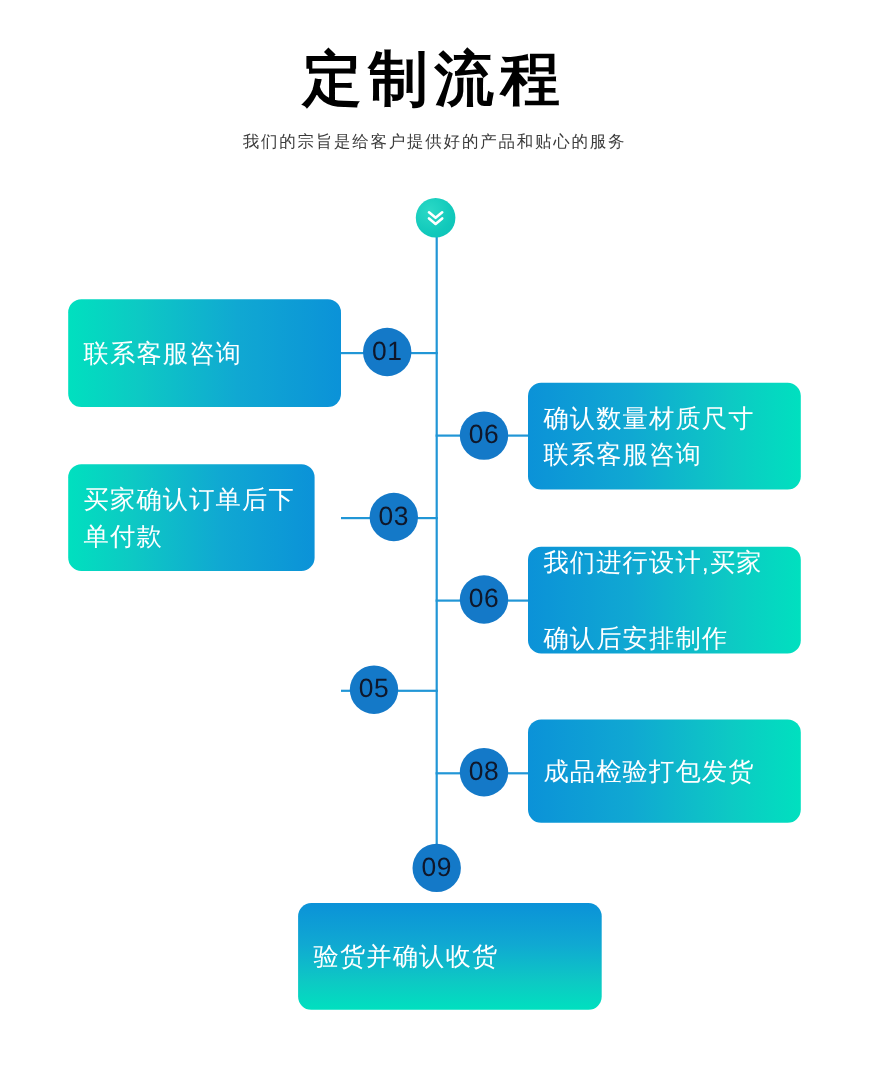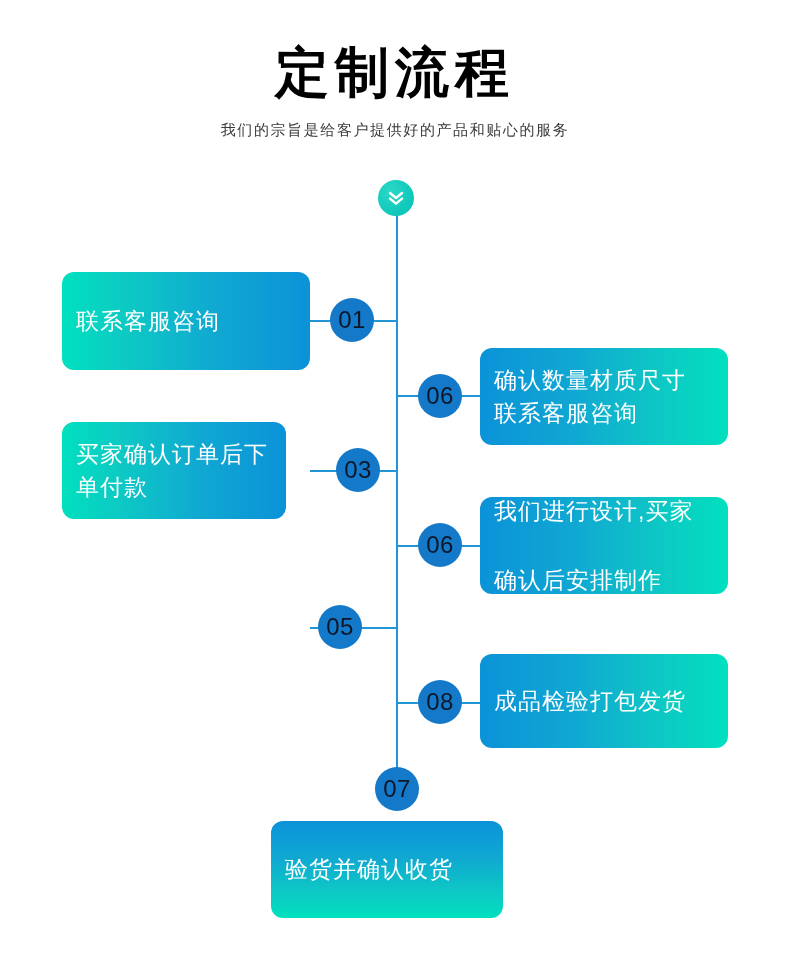--- a/index.html
+++ b/index.html
@@ -175,19 +175,19 @@
 
   <div class="connector" style="left:396px; top:702px; width:88px;"></div>
   <div class="step-box grad-rtl" style="left:480px; top:654px; width:248px; height:94px; flex-direction:column;">
     <span>成品检验打包发货</span>
   </div>
   <div class="num-circle" style="left:418px; top:680px;">
     <span>08</span>
   </div>
 
   <div class="num-circle" style="left:375px; top:767px;">
-    <span>07</span>
+    <span>09</span>
   </div>
-  <div class="step-box grad-ttb" style="left:271px; top:821px; width:232px; height:97px; flex-direction:column;">
+  <div class="step-box grad-ttb" style="left:271px; top:821px; width:276px; height:97px; flex-direction:column;">
     <span>验货并确认收货</span>
   </div>
 
 </div>
 
 </body></html>

